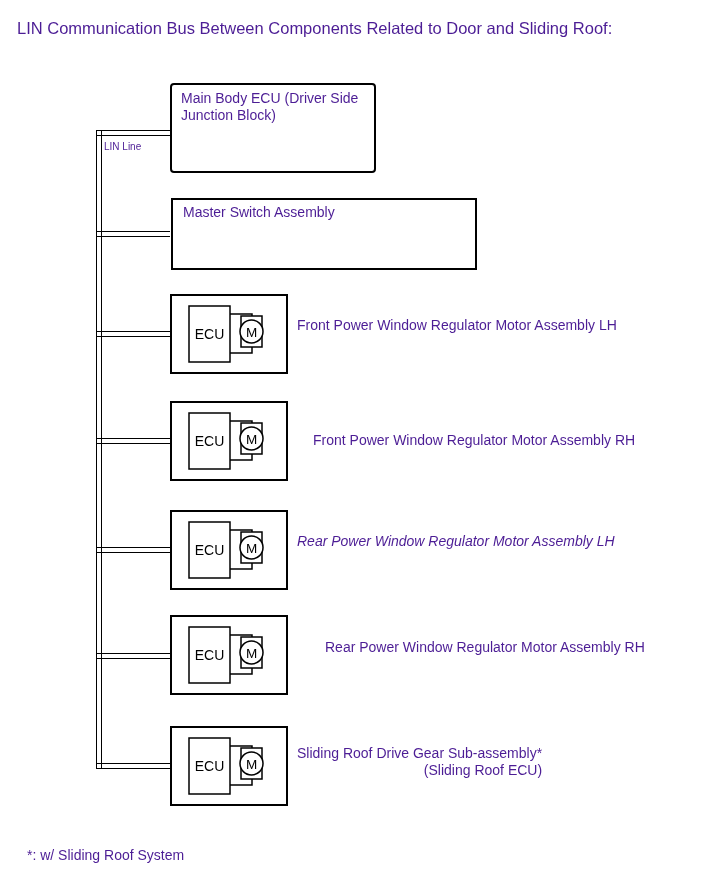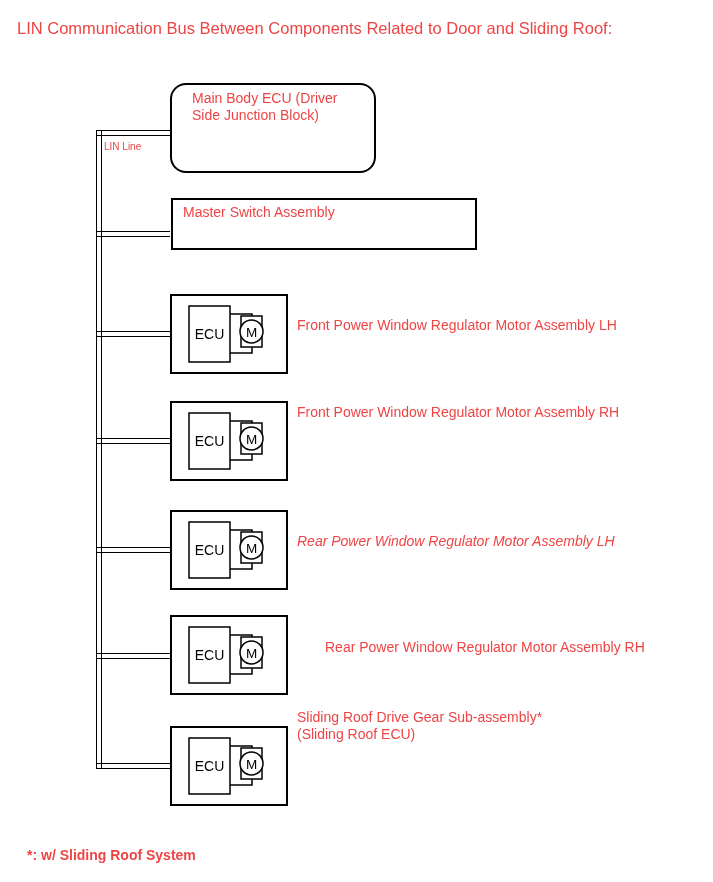--- a/index.html
+++ b/index.html
@@ -1,21 +1,21 @@
 <!DOCTYPE html>
 <html><head>
 <meta charset="utf-8">
 <style>
   html, body { margin: 0; padding: 0; background: #ffffff; }
   .canvas {
     position: relative;
     width: 713px;
     height: 882px;
     background: #ffffff;
-    color: #ef4444;
+    color: #4c1d95;
     font-family: "Liberation Sans", sans-serif;
     overflow: hidden;
   }
   .abs { position: absolute; }
   .title {
     left: 17px;
     top: 19px;
     font-size: 16.5px;
     line-height: 19px;
     white-space: nowrap;
@@ -52,42 +52,41 @@
     border: 2px solid #000;
     background: #ffffff;
     font-size: 14px;
     line-height: 17px;
   }
   .main-body {
     left: 170px;
     top: 83px;
     width: 206px;
     height: 90px;
-    border-radius: 16px;
-    padding: 5px 12px 0 20px;
+    border-radius: 4px;
+    padding: 5px 12px 0 9px;
   }
   .master {
     left: 171px;
     top: 198px;
     width: 306px;
-    height: 52px;
+    height: 72px;
     padding: 4px 8px 0 10px;
   }
   .motor-box { left: 170px; width: 118px; height: 80px; display: block; }
   .row-label {
     left: 297px;
     font-size: 14px;
     line-height: 16.5px;
     white-space: pre-line;
   }
   .footnote {
     left: 27px;
     top: 847px;
     font-size: 14px;
-    font-weight: bold;
   }
   svg text { font-family: "Liberation Sans", sans-serif; fill: #000; }
 </style>
 </head>
 <body>
 
 <div class="canvas">
 
   <div class="abs title">LIN Communication Bus Between Components Related to Door and Sliding Roof:</div>
 
@@ -121,21 +120,21 @@
   <svg class="abs motor-box" viewBox="0 0 118 80" width="118" height="80" style="top: 401px;">
     <rect x="1" y="1" width="116" height="78" fill="#ffffff" stroke="#000" stroke-width="2"></rect>
     <polyline points="60,20 82,20 82,23" fill="none" stroke="#000" stroke-width="1.5"></polyline>
     <polyline points="60,59 82,59 82,52" fill="none" stroke="#000" stroke-width="1.5"></polyline>
     <rect x="19" y="12" width="41" height="56" fill="#ffffff" stroke="#000" stroke-width="1.5"></rect>
     <text x="39.5" y="45" text-anchor="middle" font-size="14">ECU</text>
     <rect x="71" y="22" width="21" height="31" fill="#ffffff" stroke="#000" stroke-width="1.5"></rect>
     <circle cx="81.5" cy="37.5" r="11.5" fill="#ffffff" stroke="#000" stroke-width="1.5"></circle>
     <text x="81.5" y="42.5" text-anchor="middle" font-size="13.5">M</text>
   </svg>
-  <div class="abs row-label" style="top: 404px;">Front Power Window Regulator Motor Assembly RH</div>
+  <div class="abs row-label" style="top: 432px; margin-left: 16px;">Front Power Window Regulator Motor Assembly RH</div>
 
   <div class="abs conn" style="top: 547px;"></div>
   <svg class="abs motor-box" viewBox="0 0 118 80" width="118" height="80" style="top: 510px;">
     <rect x="1" y="1" width="116" height="78" fill="#ffffff" stroke="#000" stroke-width="2"></rect>
     <polyline points="60,20 82,20 82,23" fill="none" stroke="#000" stroke-width="1.5"></polyline>
     <polyline points="60,59 82,59 82,52" fill="none" stroke="#000" stroke-width="1.5"></polyline>
     <rect x="19" y="12" width="41" height="56" fill="#ffffff" stroke="#000" stroke-width="1.5"></rect>
     <text x="39.5" y="45" text-anchor="middle" font-size="14">ECU</text>
     <rect x="71" y="22" width="21" height="31" fill="#ffffff" stroke="#000" stroke-width="1.5"></rect>
     <circle cx="81.5" cy="37.5" r="11.5" fill="#ffffff" stroke="#000" stroke-width="1.5"></circle>
@@ -160,18 +159,18 @@
   <svg class="abs motor-box" viewBox="0 0 118 80" width="118" height="80" style="top: 726px;">
     <rect x="1" y="1" width="116" height="78" fill="#ffffff" stroke="#000" stroke-width="2"></rect>
     <polyline points="60,20 82,20 82,23" fill="none" stroke="#000" stroke-width="1.5"></polyline>
     <polyline points="60,59 82,59 82,52" fill="none" stroke="#000" stroke-width="1.5"></polyline>
     <rect x="19" y="12" width="41" height="56" fill="#ffffff" stroke="#000" stroke-width="1.5"></rect>
     <text x="39.5" y="45" text-anchor="middle" font-size="14">ECU</text>
     <rect x="71" y="22" width="21" height="31" fill="#ffffff" stroke="#000" stroke-width="1.5"></rect>
     <circle cx="81.5" cy="37.5" r="11.5" fill="#ffffff" stroke="#000" stroke-width="1.5"></circle>
     <text x="81.5" y="42.5" text-anchor="middle" font-size="13.5">M</text>
   </svg>
-  <div class="abs row-label" style="top: 709px;">Sliding Roof Drive Gear Sub-assembly*
+  <div class="abs row-label" style="top: 745px; text-align: right;">Sliding Roof Drive Gear Sub-assembly*
 (Sliding Roof ECU)</div>
 </div>
 
   <div class="abs footnote">*: w/ Sliding Roof System</div>
 </div>
 
 </body></html>

